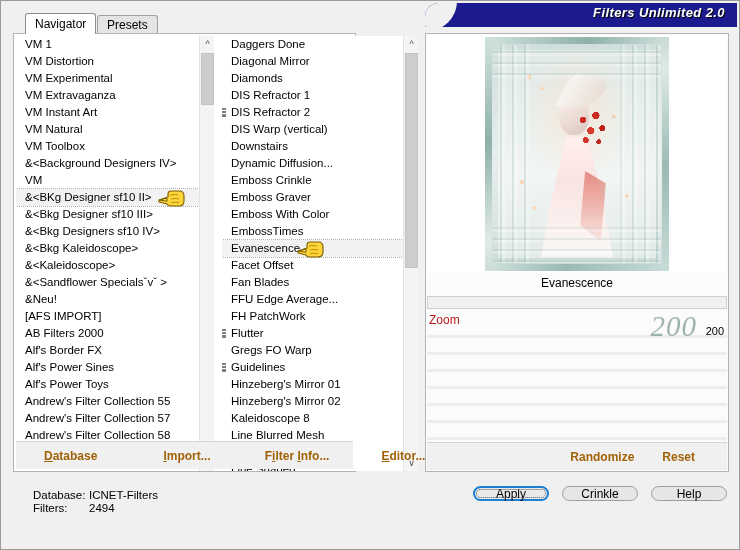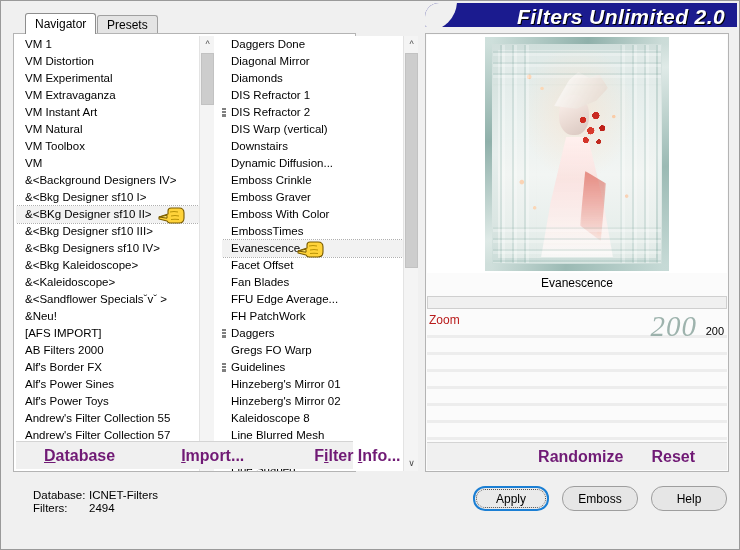--- a/index.html
+++ b/index.html
@@ -24,21 +24,21 @@
     overflow:hidden;
   }
   .title-banner:before{
     content:""; position:absolute; left:-2px; top:-2px;
     width:34px; height:30px; background:#f0f0f0;
     border-bottom-right-radius:30px;
   }
   .title-text{
     position:absolute; right:12px; top:2px;
     color:#ffffff; font-style:italic; font-weight:bold;
-    font-size:21px; letter-spacing:0.4px;
+    font-size:13px; letter-spacing:0.4px;
     text-shadow:1px 1px 0 #000;
     font-family:"Liberation Sans", sans-serif;
   }
 
   
   .tabstrip{
     position:absolute; top:12px; left:24px; width:408px; height:20px;text-align:center;
   }
   .tab{
     position:absolute; top:2px; height:18px;
@@ -119,21 +119,21 @@
     border:1px solid #c2c2c2;
   }
 
   
   .tb-bottom{
     position:absolute; left:2px; right:2px; bottom:2px; height:28px;
     background:#f0f0f0; border-top:1px solid #d4d4d4;
     display:flex; align-items:center;
   }
   .tb-link{
-    font-size:16px; font-weight:bold; color:#701a75;
+    font-size:12px; font-weight:bold; color:#a16207;
     padding:0 6px; white-space:nowrap;
   }
   .tb-link u{ text-decoration:underline; }
 
   
   .rightpanel{
     position:absolute; top:32px; left:424px; width:304px; height:439px;
     background:#fbfbfb; border:1px solid #b4b4b4;
   }
   .preview-wrap{
@@ -290,21 +290,21 @@
     position:absolute; left:12px; top:14px;
     font-size:11.5px; color:#000; line-height:13px;
   }
   .dbinfo .row{ display:flex;padding-left:20px; }
   .dbinfo .k{ width:56px; }
   .btnrow{
     position:absolute; right:12px; top:11px;
     display:flex; gap:13px;
   }
   .btn{
-    width:76px; height:25px; background:#e6e6e6;
+    width:76px; height:15px; background:#e6e6e6;
     border:1px solid #9e9e9e; border-radius:12px;
     font-size:12px; color:#000;
     display:flex; align-items:center; justify-content:center;
   }
   .btn.focus{
     border:2px solid #1b7fd4;
     outline:1px dotted #555; outline-offset:-4px;
     background:#eaeaea;
   }
 </style>
@@ -327,23 +327,22 @@
 
     <div class="listcol" id="list-left">
       <div class="listitems" id="left-items">
           <div class="litem"><span>VM 1</span></div>
           <div class="litem"><span>VM Distortion</span></div>
           <div class="litem"><span>VM Experimental</span></div>
           <div class="litem"><span>VM Extravaganza</span></div>
           <div class="litem"><span>VM Instant Art</span></div>
           <div class="litem"><span>VM Natural</span></div>
           <div class="litem"><span>VM Toolbox</span></div>
+          <div class="litem"><span>&amp;&lt;Background Designers IV&gt;</span></div>
           <div class="litem"><span>VM</span></div>
-          <div class="litem"><span>&amp;&lt;Background Designers IV&gt;</span></div>
-          <div class="litem"><span>&amp;&lt;Bkg Designer sf10 I&gt;</span></div>
           <div class="litem sel"><span>&amp;&lt;BKg Designer sf10 II&gt;</span><span class="hand" style="left: 140.8px; top: 0px;">
               <svg width="30" height="20" viewBox="0 0 30 20">
                 <path d="M2 11 L11 8 L11 5 Q11 2 14 2 L22 2 Q27 2 27 7 L27 12 Q27 17 22 17 L13 17 Q11 17 10 15 L2 13 Z" fill="#FFD33A" stroke="#7a5c00" stroke-width="1.1" stroke-linejoin="round"></path>
                 <path d="M13 6 Q17 5 21 6" stroke="#b08a00" stroke-width=".9" fill="none"></path>
                 <path d="M14 10 Q18 9 22 10" stroke="#b08a00" stroke-width=".9" fill="none"></path>
                 <path d="M14 13.5 Q18 13 22 13.5" stroke="#b08a00" stroke-width=".9" fill="none"></path>
                 <path d="M2 11 L10 9.2 L10 12.2 Z" fill="#FFE87A" stroke="#7a5c00" stroke-width="1"></path>
               </svg>
             </span></div>
           <div class="litem"><span>&amp;&lt;Bkg Designer sf10 III&gt;</span></div>
@@ -388,41 +387,41 @@
                 <path d="M13 6 Q17 5 21 6" stroke="#b08a00" stroke-width=".9" fill="none"></path>
                 <path d="M14 10 Q18 9 22 10" stroke="#b08a00" stroke-width=".9" fill="none"></path>
                 <path d="M14 13.5 Q18 13 22 13.5" stroke="#b08a00" stroke-width=".9" fill="none"></path>
                 <path d="M2 11 L10 9.2 L10 12.2 Z" fill="#FFE87A" stroke="#7a5c00" stroke-width="1"></path>
               </svg>
             </span></div>
           <div class="litem"><span>Facet Offset</span></div>
           <div class="litem"><span>Fan Blades</span></div>
           <div class="litem"><span>FFU Edge Average...</span></div>
           <div class="litem"><span>FH PatchWork</span></div>
-          <div class="litem"><span class="gripper"></span><span>Daggers</span></div>
+          <div class="litem"><span class="gripper"></span><span>Flutter</span></div>
           <div class="litem"><span>Gregs FO Warp</span></div>
           <div class="litem"><span class="gripper"></span><span>Guidelines</span></div>
           <div class="litem"><span>Hinzeberg's Mirror 01</span></div>
           <div class="litem"><span>Hinzeberg's Mirror 02</span></div>
           <div class="litem"><span>Kaleidoscope 8</span></div>
           <div class="litem"><span>Line Blurred Mesh</span></div>
           <div class="litem"><span>Line Panel Stripes</span></div>
           <div class="litem"><span>Line Shaded</span></div>
         </div>
       <div class="vscroll">
         <div class="sb-arrow up">^</div>
         <div class="sb-thumb" style="top:17px; height:215px;"></div>
         <div class="sb-arrow down">∨</div>
       </div>
     </div>
 
     <div class="tb-bottom">
       <div class="tb-link" style="margin-left:22px;"><u>D</u>atabase</div>
       <div class="tb-link" style="margin-left:54px;"><u>I</u>mport...</div>
-      <div class="tb-link" style="margin-left:58px;">F<u>i</u>lter <u>I</u>nfo...</div>
+      <div class="tb-link" style="margin-left:42px;">F<u>i</u>lter <u>I</u>nfo...</div>
       <div class="tb-link" style="margin-left:40px;"><u>E</u>ditor...</div>
     </div>
   </div>
 
   <div class="rightpanel">
 
     <div class="preview-wrap">
       <div class="preview-img">
         <div class="pv-inner"></div>
         <div class="pv-bokeh"></div>
@@ -483,18 +482,18 @@
         <span class="k">Database:</span>
         <span>ICNET-Filters</span>
       </div>
       <div class="row">
         <span class="k">Filters:</span>
         <span>2494</span>
       </div>
     </div>
     <div class="btnrow">
       <div class="btn focus">Apply</div>
-      <div class="btn">Emboss</div>
+      <div class="btn">Crinkle</div>
       <div class="btn">Help</div>
     </div>
   </div>
 
 </div>
 
 </body></html>

